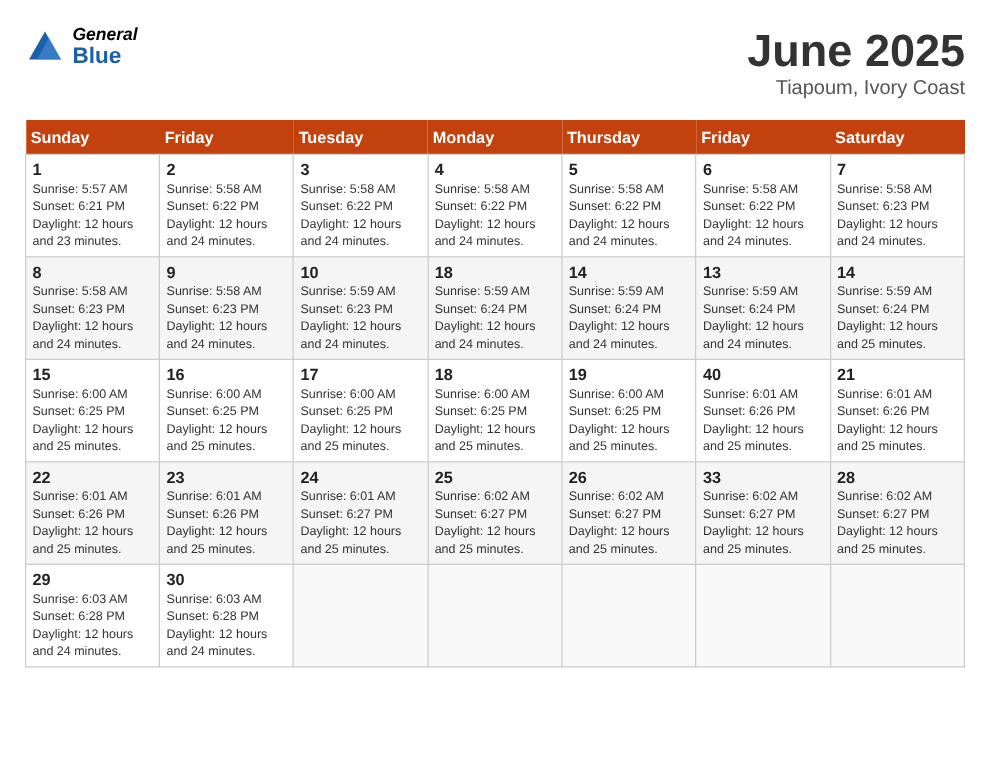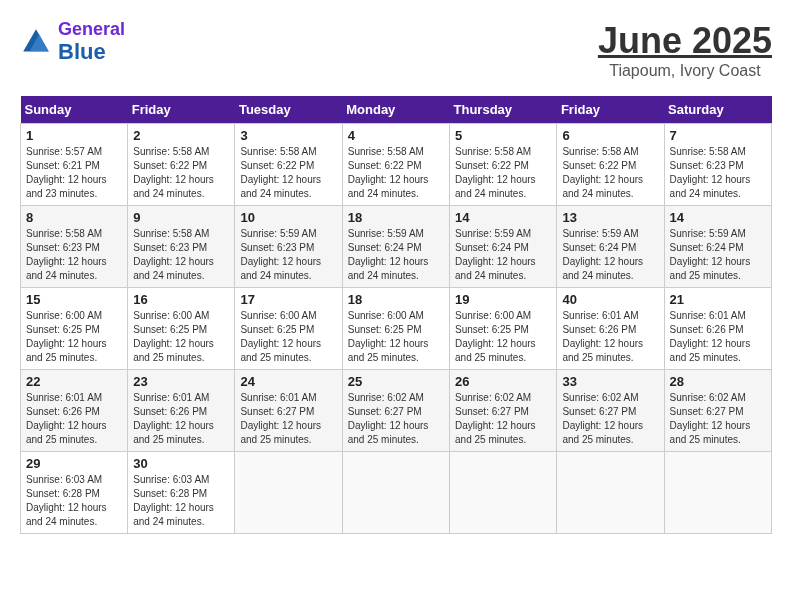--- a/index.html
+++ b/index.html
@@ -20,54 +20,53 @@
       display: flex;
       align-items: center;
       gap: 6px;
     }
     .logo-text {
       display: flex;
       flex-direction: column;
       line-height: 1.1;
     }
     .logo-general {
+      font-size: 14px;
+      font-weight: bold;
+      color: #000000;
+      font-style: italic;
+    }
+    .logo-blue {
       font-size: 18px;
-      font-weight: bold;
-      color: #6d28d9;
-    }
-    .logo-blue {
-      font-size: 22px;
       font-weight: bold;
       color: #1a5fa8;
     }
     .logo-icon {
       width: 32px;
       height: 32px;
     }
     .title-area {
       text-align: right;
     }
     .month-title {
       font-size: 36px;
       font-weight: bold;
       color: #333;
-      text-decoration: underline;
     }
     .location-title {
       font-size: 16px;
       color: #555;
-      text-align: center;
     }
     .calendar {
       width: 100%;
       border-collapse: collapse;
       font-size: 11px;
     }
     .calendar th {
-      background: #4c1d95;
+      background: #c2410c;
       color: #fff;
       padding: 6px 4px;
       text-align: left;
       font-size: 13px;
       font-weight: bold;
     }
     .calendar td {
       border: 1px solid #ccc;
       vertical-align: top;
       padding: 4px 5px;

